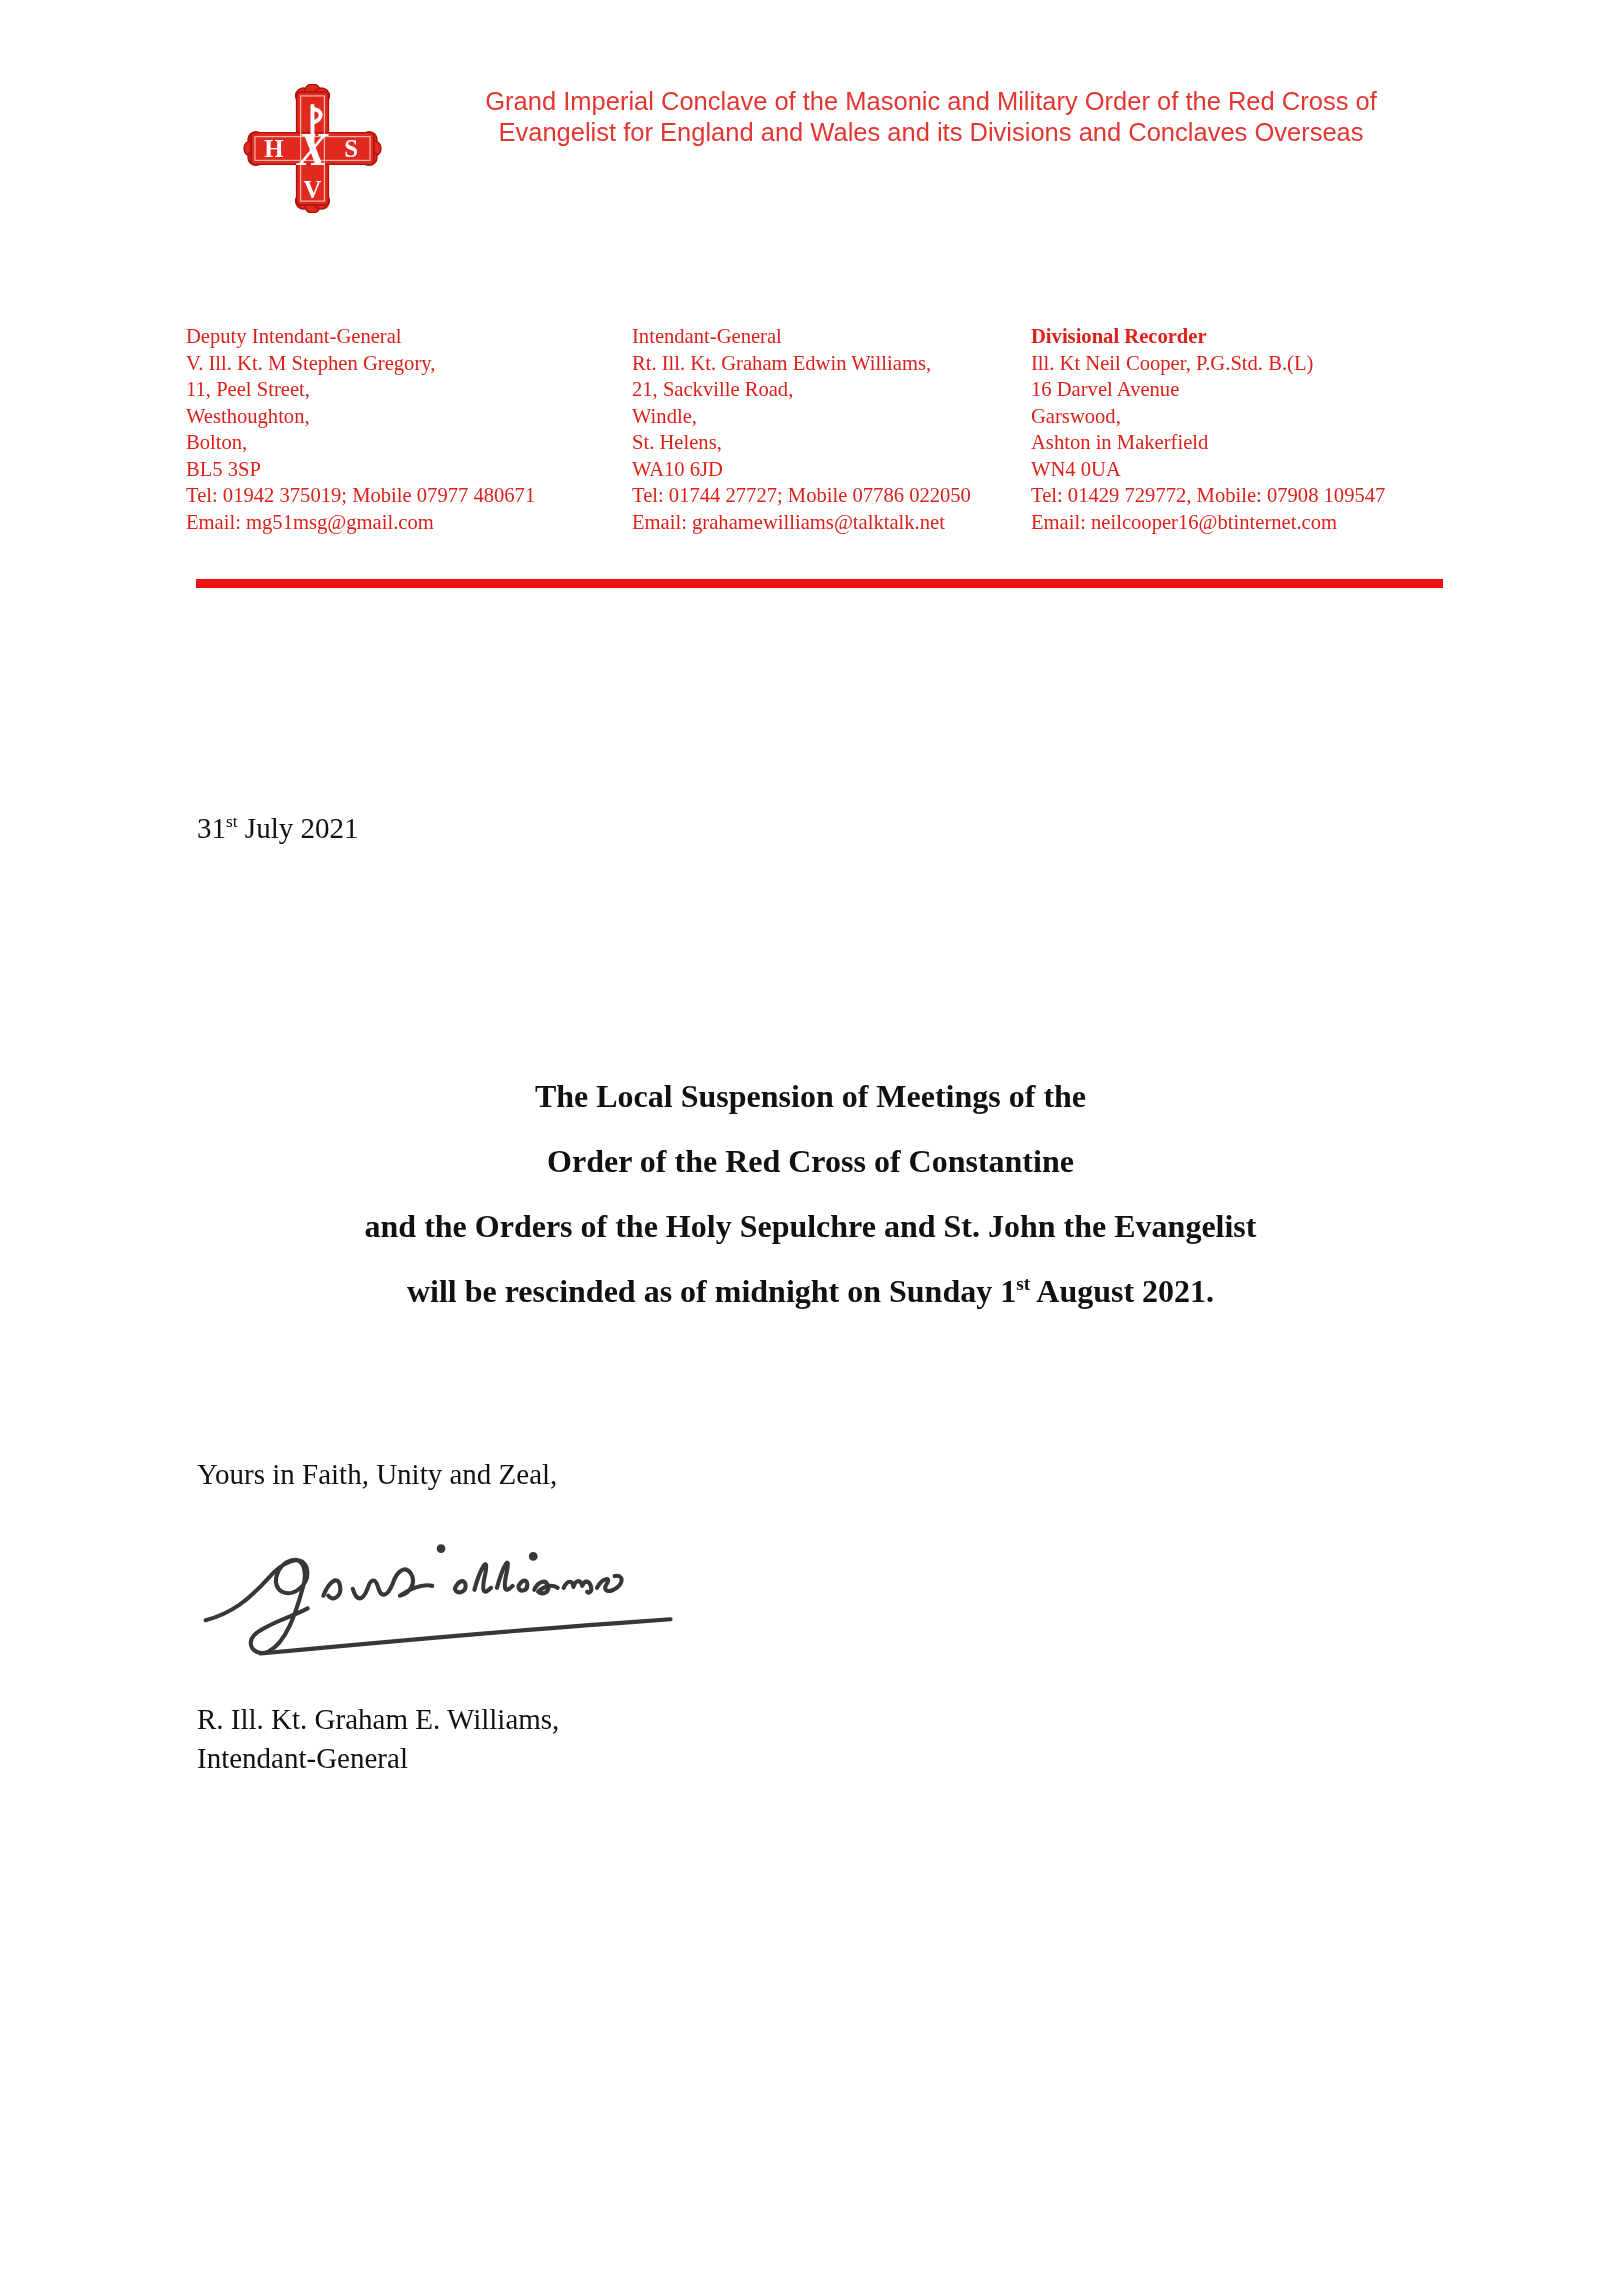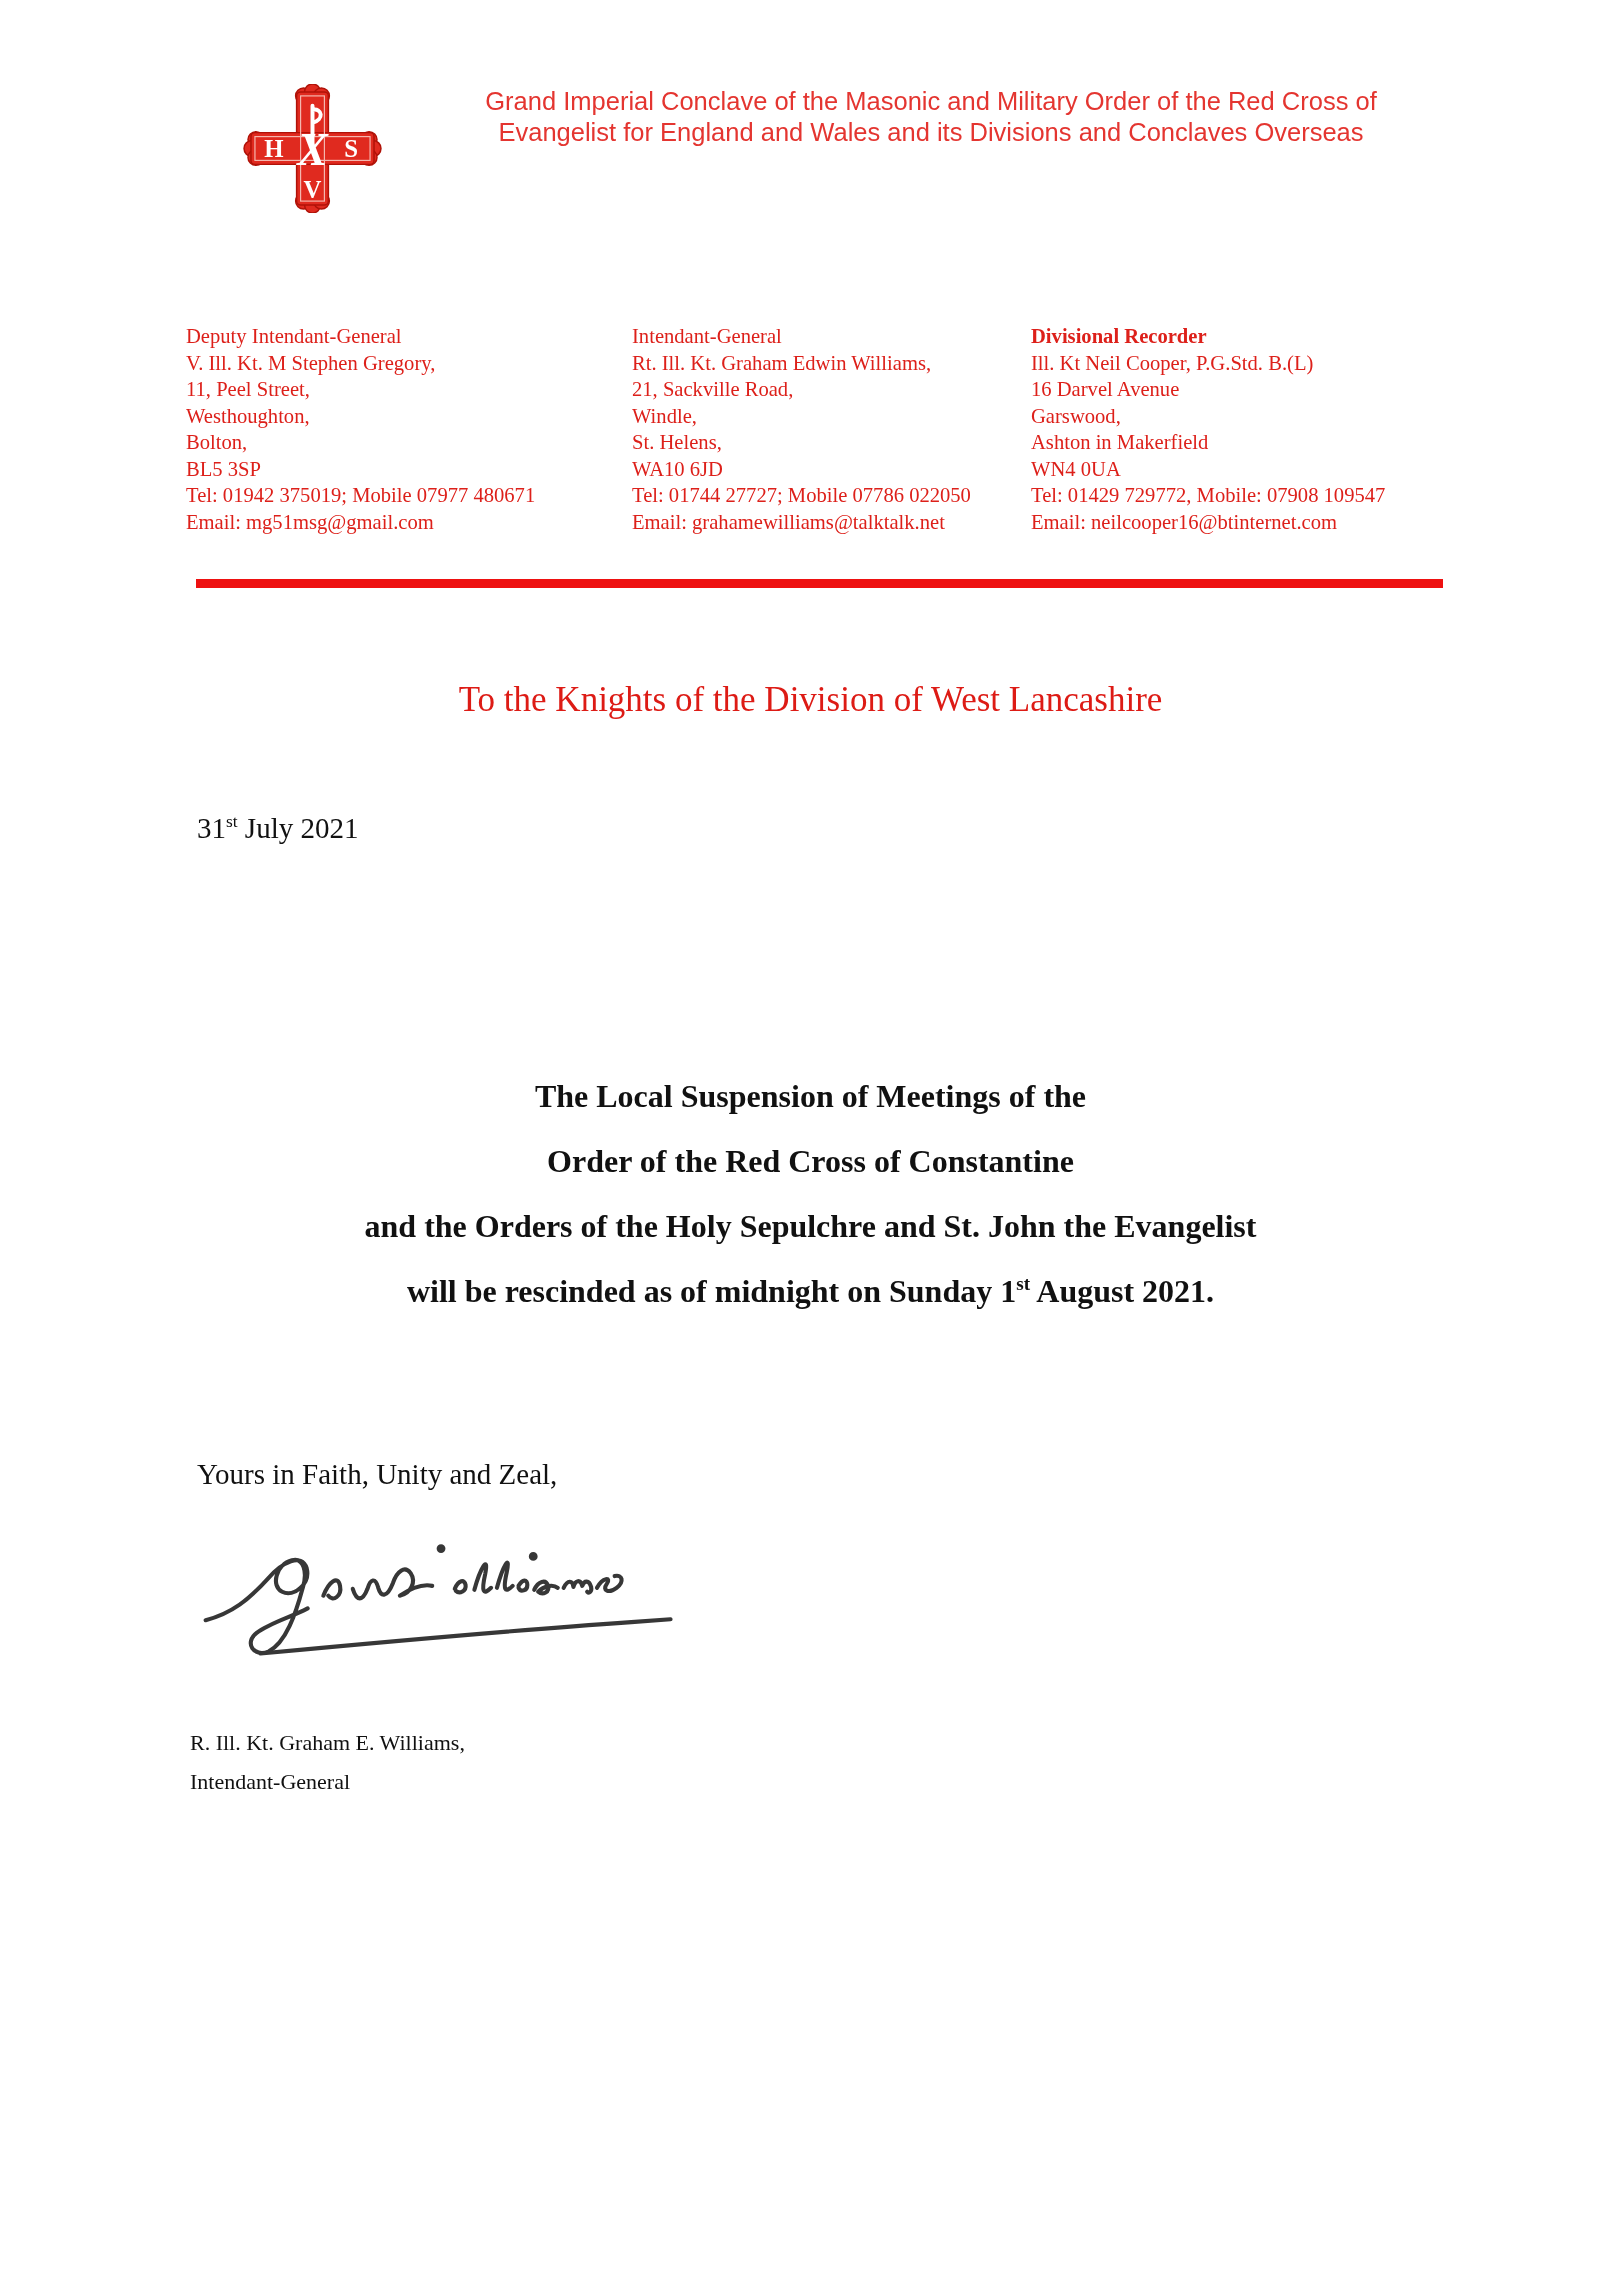--- a/index.html
+++ b/index.html
@@ -39,21 +39,21 @@
   .body-par { position:absolute; left:197px; top:925px; width:1215px;
     font-size:29px; line-height:49px; text-align:justify; }
 
   .announce { position:absolute; left:196px; top:1064px; width:1229px;
     text-align:center; font-weight:bold; font-size:32px; line-height:65px; }
 
   .closing { position:absolute; left:197px; top:1458px; font-size:29px; }
 
   .signature { position:absolute; left:188px; top:1527px; width:510px; height:155px; }
 
-  .signer { position:absolute; left:190px; top:1700px; font-size:22px; line-height:39px;margin-top:23px; }
+  .signer { position:absolute; left:197px; top:1700px; font-size:29px; line-height:39px; }
 </style>
 </head>
 <body>
 
 <div class="page">
 
   <svg class="crest" viewBox="0 0 140 130">
 
     <g fill="#e02a1f" stroke="#b01208" stroke-width="1.5">
       <circle cx="61" cy="12" r="8"></circle>
@@ -118,21 +118,20 @@
       <div>Garswood,</div>
       <div>Ashton in Makerfield</div>
       <div>WN4 0UA</div>
       <div>Tel: 01429 729772, Mobile: 07908 109547</div>
       <div>Email: neilcooper16@btinternet.com</div>
     </div>
   </div>
 
   <div class="red-rule"></div>
 
-  <div class="salutation">To the Knights of the Division of West Lancashire</div>
 
   <div class="date-line"><span>31</span><sup class="ord">st</sup><span> July 2021</span></div>
 
 
   <div class="announce">
     <div>The Local Suspension of Meetings of the</div>
     <div>Order of the Red Cross of Constantine</div>
     <div>and the Orders of the Holy Sepulchre and St. John the Evangelist</div>
     <div><span>will be rescinded as of midnight on Sunday 1</span><sup class="ord">st</sup><span> August 2021.</span></div>
   </div>

